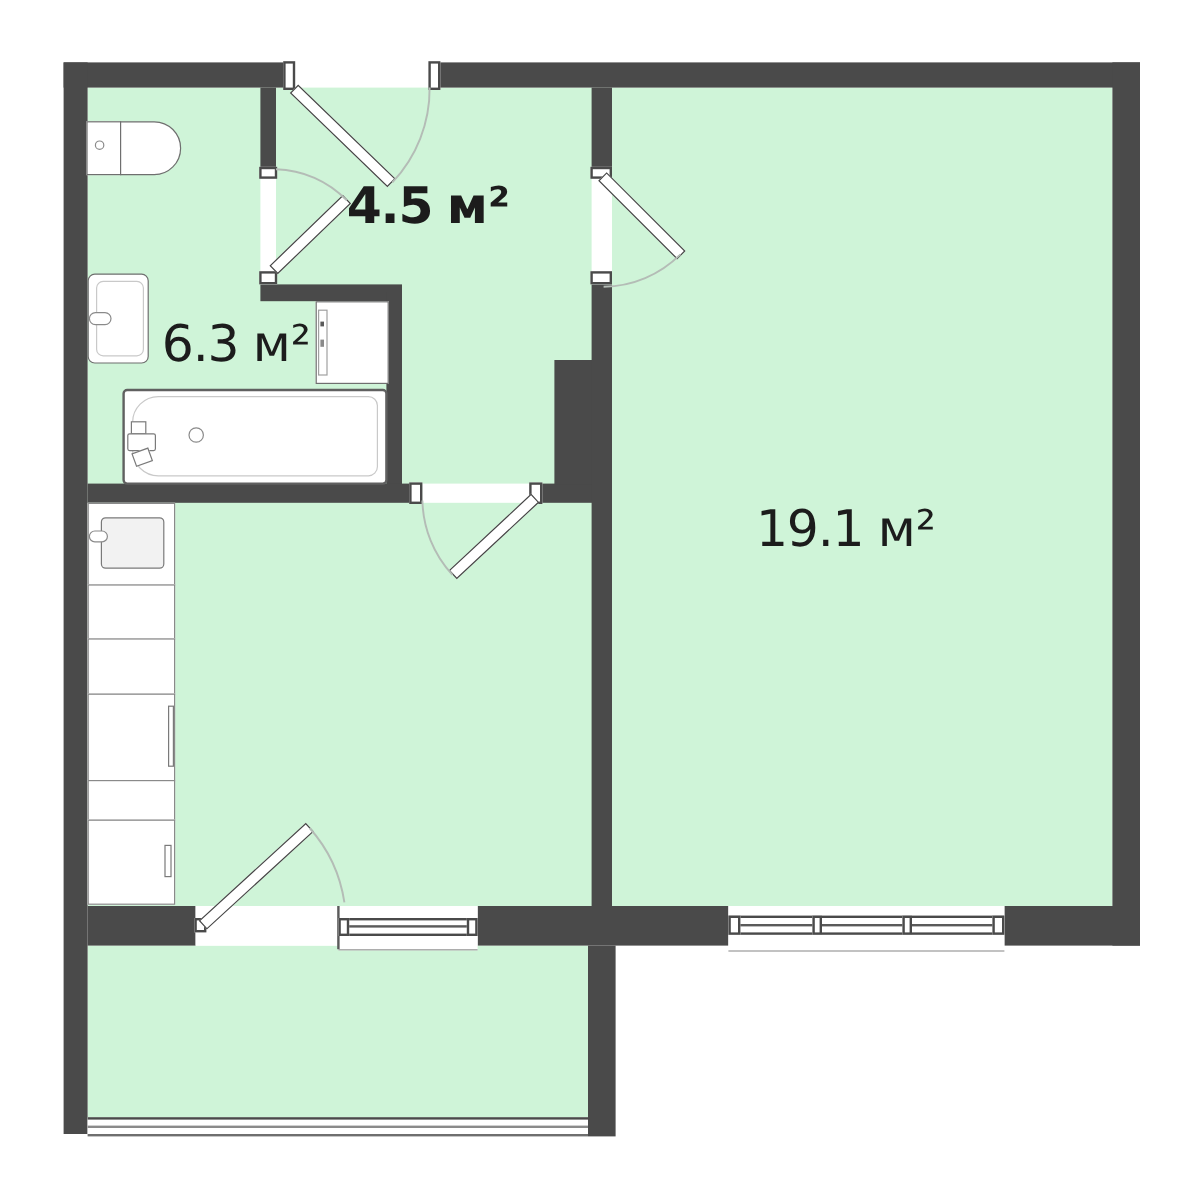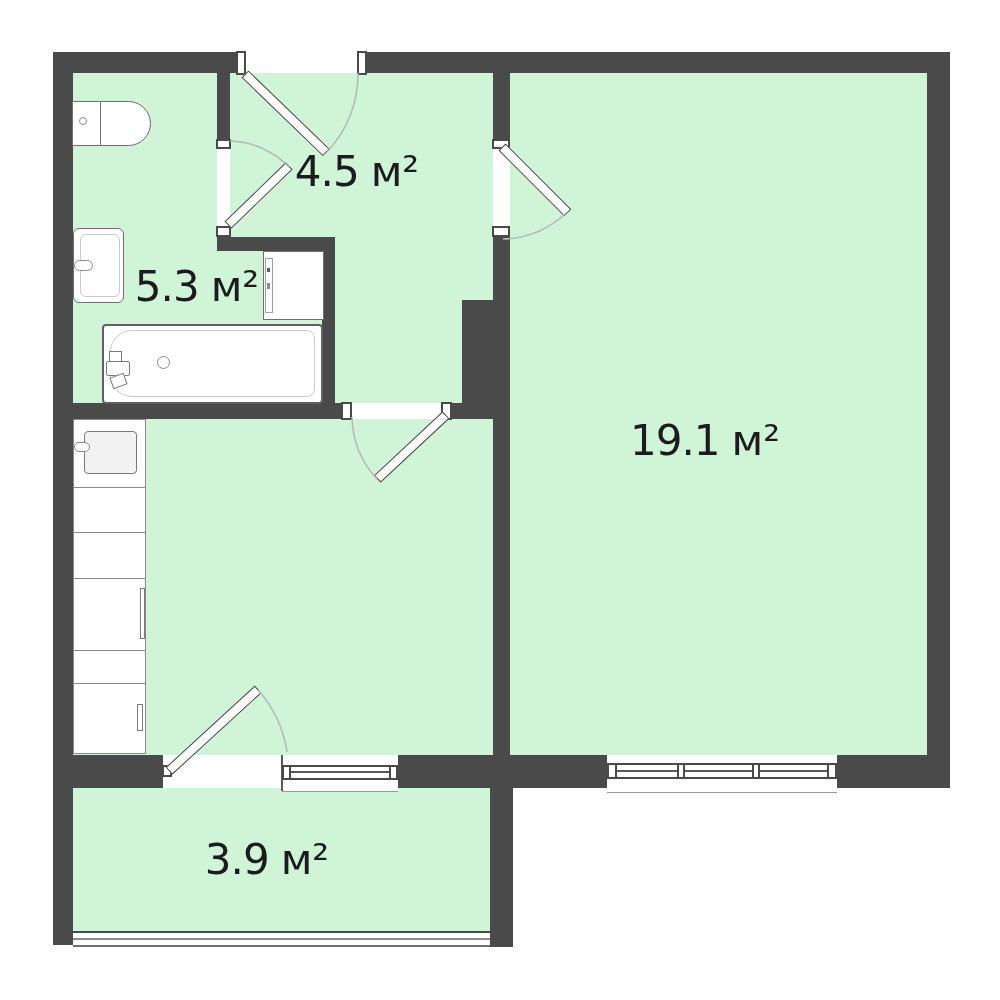--- a/index.html
+++ b/index.html
@@ -117,26 +117,23 @@
   <div class="leaf" style="left:169px;top:766px;width:121px;height:10px;transform:rotate(-42.5deg);"></div>
 
   <svg class="arcs" width="1000" height="1000" viewBox="0 0 1000 1000">
     <path class="arc" d="M 327 152 A 113 113 0 0 0 358 73"></path>
     <path class="arc" d="M 289 167 A 85 85 0 0 0 230 141"></path>
     <path class="arc" d="M 567 212 A 92 92 0 0 1 503 239"></path>
     <path class="arc" d="M 377 479 A 94 94 0 0 1 352 417"></path>
     <path class="arc" d="M 258 690 A 120 120 0 0 1 287 752"></path>
   </svg>
 
-  <div class="label" style="left:247px;top:151px;">
+  <div class="label" style="left:247px;top:151px;font-weight:bold;">
     <span>4.5</span><span class="unit">м²</span>
   </div>
   <div class="label" style="left:87px;top:266px;">
-    <span>5.3</span><span class="unit">м²</span>
+    <span>6.3</span><span class="unit">м²</span>
   </div>
   <div class="label" style="left:595px;top:420px;">
     <span>19.1</span><span class="unit">м²</span>
-  </div>
-  <div class="label" style="left:157px;top:839px;">
-    <span>3.9</span><span class="unit">м²</span>
   </div>
 
 </div>
 
 </body></html>

